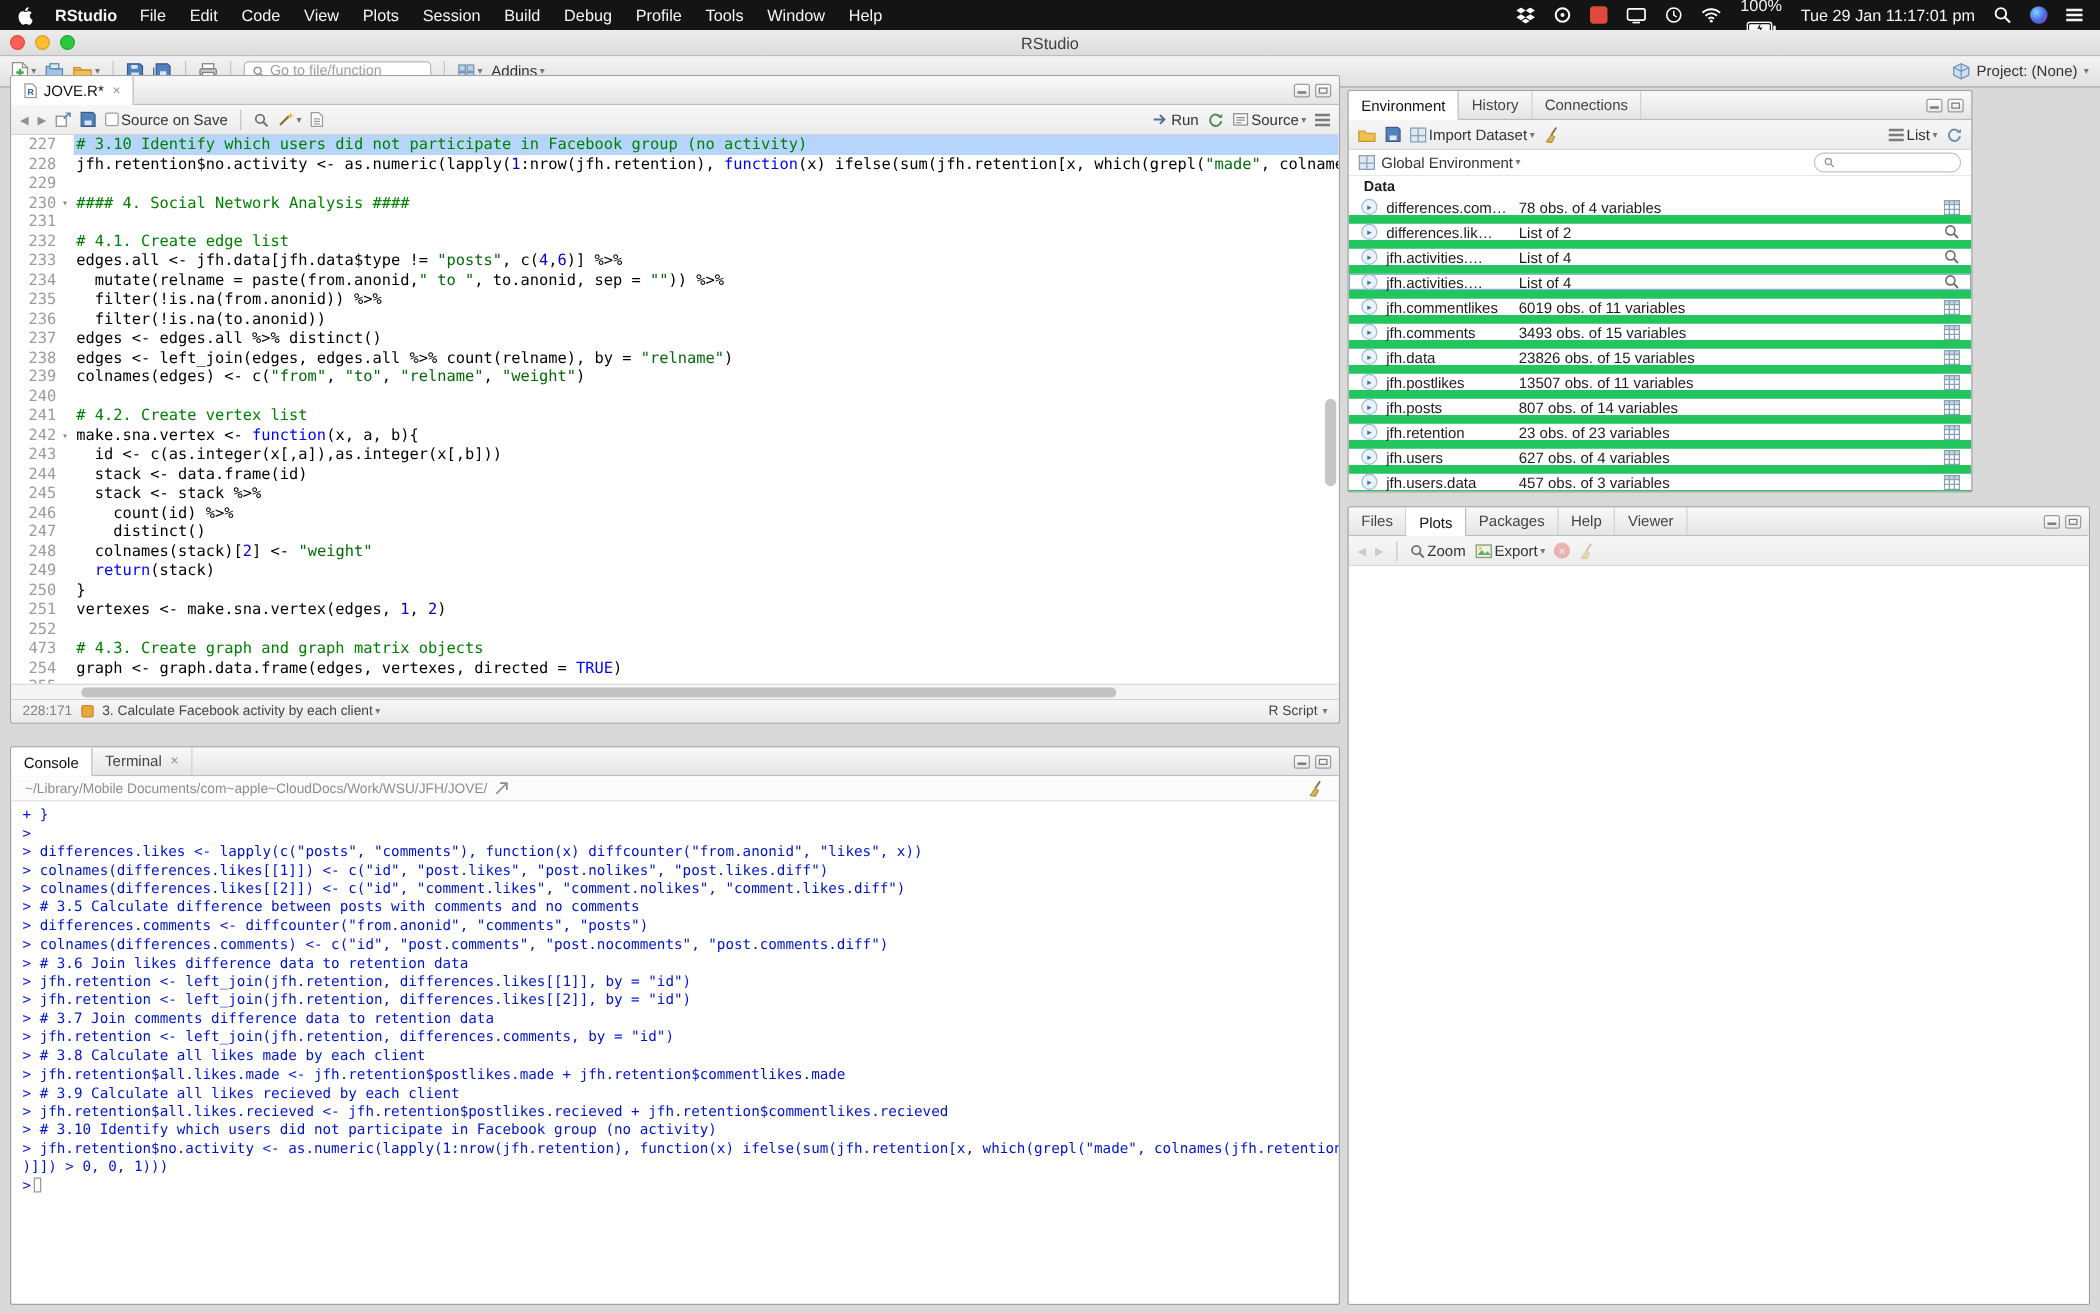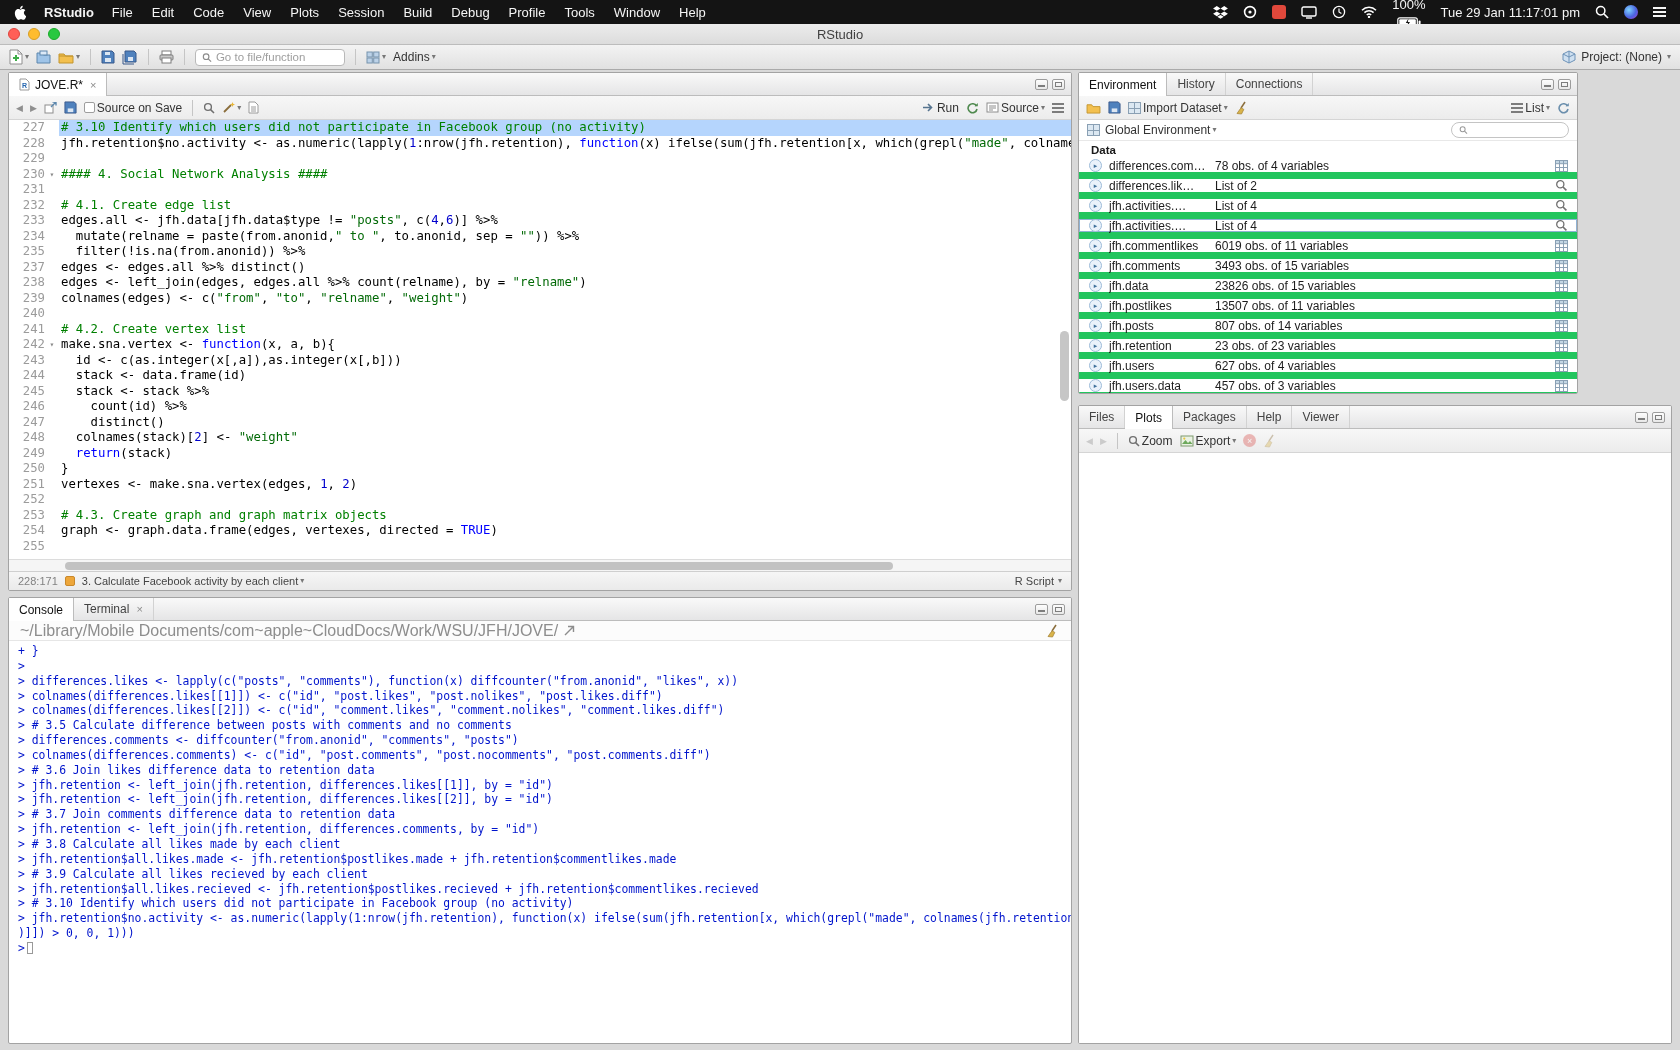--- a/index.html
+++ b/index.html
@@ -79,21 +79,21 @@
   .hscroll { height:12px; border-top:1px solid #dcdcdc; background:#f5f5f5; position:relative; flex:0 0 auto; }
   .hthumb { position:absolute; top:2px; left:56px; width:828px; height:8px; border-radius:4px; background:#c2c2c2; }
   .statusbar { height:19px; border-top:1px solid #cfcfcf; background:linear-gradient(#f6f6f6,#eaeaea);
                display:flex; align-items:center; font-size:11px; color:#444; padding:0 9px; gap:7px; flex:0 0 auto; }
   .pos { color:#828282; }
   .sect-icon { width:10px; height:10px; border-radius:2px; background:#eda63a; border:1px solid #c9882a;
                display:inline-block; }
   .sb-right { margin-left:auto; display:flex; align-items:center; gap:4px; }
 
   
-  .pathbar { height:20px; display:flex; align-items:center; padding:0 11px; gap:6px; font-size:16px;
+  .pathbar { height:20px; display:flex; align-items:center; padding:0 11px; gap:6px; font-size:11px;
              color:#8d8d8d; border-bottom:1px solid #e6e6e6; background:#fcfcfc; flex:0 0 auto; }
   .conout { flex:1; overflow:hidden; padding:3px 9px; font-family:"DejaVu Sans Mono", monospace;
             font-size:11.4px; line-height:14.85px; color:#0014cc; white-space:pre; }
   .con-cursor { display:inline-block; width:6px; height:12px; border:1px solid #999; margin-left:2px; vertical-align:-2px; }
 
   
   .scopebar { height:21px; display:flex; align-items:center; padding:0 8px; gap:5px; border-bottom:1px solid #e8e8e8;
               background:#fff; font-size:12px; color:#333; flex:0 0 auto; }
   .searchbox { margin-left:auto; display:flex; align-items:center; gap:4px; border:1px solid #c4c4c4;
                border-radius:9px; height:16px; padding:0 7px; width:118px; background:#fff; }
@@ -278,21 +278,21 @@
   <span class="proj">
     <svg width="14" height="14" viewBox="0 0 14 14">
         <path d="M7 1 13 4v6L7 13 1 10V4z" fill="#cfe0f0" stroke="#6e93b8"></path>
         <path d="M7 1v12M1 4l6 3 6-3" fill="none" stroke="#6e93b8"></path>
       </svg>
     <span>Project: (None)</span>
     <span class="caret">▾</span>
   </span>
 </div>
 
-<div class="pane" style="left:8px;top:72px;width:1064px;height:519px">
+<div class="pane" style="left:8px;top:60px;width:1064px;height:519px">
   <div class="tabbar">
     <span class="tab sel">
       <svg width="11" height="13" viewBox="0 0 11 13">
           <path d="M1 1h6l3 3v8H1z" fill="#fff" stroke="#9a9a9a"></path>
           <text x="3" y="10" font-size="7" fill="#2767b0" font-family="sans-serif" font-weight="bold">R</text>
         </svg>
       <span>JOVE.R*</span>
       <span class="close">×</span>
     </span>
     <span class="pane-btns">
@@ -369,37 +369,38 @@
   <div class="code">
       <div class="code-line"><span class="gnum">227</span><span class="gfold"></span><span class="lc selected"><span class="tok-com"># 3.10 Identify which users did not participate in Facebook group (no activity)</span></span></div>
       <div class="code-line"><span class="gnum">228</span><span class="gfold"></span><span class="lc"><span class="tok-pl">jfh.retention$no.activity &lt;- as.numeric(lapply(</span><span class="tok-num">1</span><span class="tok-pl">:nrow(jfh.retention), </span><span class="tok-kw">function</span><span class="tok-pl">(x) ifelse(sum(jfh.retention[x, which(grepl(</span><span class="tok-str">"made"</span><span class="tok-pl">, colnames(jfh.reten</span></span></div>
       <div class="code-line"><span class="gnum">229</span><span class="gfold"></span><span class="lc"></span></div>
       <div class="code-line"><span class="gnum">230</span><span class="gfold">▾</span><span class="lc"><span class="tok-com">#### 4. Social Network Analysis ####</span></span></div>
       <div class="code-line"><span class="gnum">231</span><span class="gfold"></span><span class="lc"></span></div>
       <div class="code-line"><span class="gnum">232</span><span class="gfold"></span><span class="lc"><span class="tok-com"># 4.1. Create edge list</span></span></div>
       <div class="code-line"><span class="gnum">233</span><span class="gfold"></span><span class="lc"><span class="tok-pl">edges.all &lt;- jfh.data[jfh.data$type != </span><span class="tok-str">"posts"</span><span class="tok-pl">, c(</span><span class="tok-num">4</span><span class="tok-pl">,</span><span class="tok-num">6</span><span class="tok-pl">)] %&gt;%</span></span></div>
       <div class="code-line"><span class="gnum">234</span><span class="gfold"></span><span class="lc"><span class="tok-pl">  mutate(relname = paste(from.anonid,</span><span class="tok-str">" to "</span><span class="tok-pl">, to.anonid, sep = </span><span class="tok-str">""</span><span class="tok-pl">)) %&gt;%</span></span></div>
       <div class="code-line"><span class="gnum">235</span><span class="gfold"></span><span class="lc"><span class="tok-pl">  filter(!is.na(from.anonid)) %&gt;%</span></span></div>
+      <div class="code-line"><span class="gnum">236</span><span class="gfold"></span><span class="lc"><span class="tok-pl">  filter(!is.na(to.anonid))</span></span></div>
       <div class="code-line"><span class="gnum">237</span><span class="gfold"></span><span class="lc"><span class="tok-pl">edges &lt;- edges.all %&gt;% distinct()</span></span></div>
       <div class="code-line"><span class="gnum">238</span><span class="gfold"></span><span class="lc"><span class="tok-pl">edges &lt;- left_join(edges, edges.all %&gt;% count(relname), by = </span><span class="tok-str">"relname"</span><span class="tok-pl">)</span></span></div>
       <div class="code-line"><span class="gnum">239</span><span class="gfold"></span><span class="lc"><span class="tok-pl">colnames(edges) &lt;- c(</span><span class="tok-str">"from"</span><span class="tok-pl">, </span><span class="tok-str">"to"</span><span class="tok-pl">, </span><span class="tok-str">"relname"</span><span class="tok-pl">, </span><span class="tok-str">"weight"</span><span class="tok-pl">)</span></span></div>
       <div class="code-line"><span class="gnum">240</span><span class="gfold"></span><span class="lc"></span></div>
       <div class="code-line"><span class="gnum">241</span><span class="gfold"></span><span class="lc"><span class="tok-com"># 4.2. Create vertex list</span></span></div>
       <div class="code-line"><span class="gnum">242</span><span class="gfold">▾</span><span class="lc"><span class="tok-pl">make.sna.vertex &lt;- </span><span class="tok-kw">function</span><span class="tok-pl">(x, a, b){</span></span></div>
       <div class="code-line"><span class="gnum">243</span><span class="gfold"></span><span class="lc"><span class="tok-pl">  id &lt;- c(as.integer(x[,a]),as.integer(x[,b]))</span></span></div>
       <div class="code-line"><span class="gnum">244</span><span class="gfold"></span><span class="lc"><span class="tok-pl">  stack &lt;- data.frame(id)</span></span></div>
       <div class="code-line"><span class="gnum">245</span><span class="gfold"></span><span class="lc"><span class="tok-pl">  stack &lt;- stack %&gt;%</span></span></div>
       <div class="code-line"><span class="gnum">246</span><span class="gfold"></span><span class="lc"><span class="tok-pl">    count(id) %&gt;%</span></span></div>
       <div class="code-line"><span class="gnum">247</span><span class="gfold"></span><span class="lc"><span class="tok-pl">    distinct()</span></span></div>
       <div class="code-line"><span class="gnum">248</span><span class="gfold"></span><span class="lc"><span class="tok-pl">  colnames(stack)[</span><span class="tok-num">2</span><span class="tok-pl">] &lt;- </span><span class="tok-str">"weight"</span></span></div>
       <div class="code-line"><span class="gnum">249</span><span class="gfold"></span><span class="lc"><span class="tok-pl">  </span><span class="tok-kw">return</span><span class="tok-pl">(stack)</span></span></div>
       <div class="code-line"><span class="gnum">250</span><span class="gfold"></span><span class="lc"><span class="tok-pl">}</span></span></div>
       <div class="code-line"><span class="gnum">251</span><span class="gfold"></span><span class="lc"><span class="tok-pl">vertexes &lt;- make.sna.vertex(edges, </span><span class="tok-num">1</span><span class="tok-pl">, </span><span class="tok-num">2</span><span class="tok-pl">)</span></span></div>
       <div class="code-line"><span class="gnum">252</span><span class="gfold"></span><span class="lc"></span></div>
-      <div class="code-line"><span class="gnum">253</span><span class="gfold"></span><span class="lc"><span class="tok-com"># 4.3. Create graph and graph matrix objects</span></span></div>
+      <div class="code-line"><span class="gnum">473</span><span class="gfold"></span><span class="lc"><span class="tok-com"># 4.3. Create graph and graph matrix objects</span></span></div>
       <div class="code-line"><span class="gnum">254</span><span class="gfold"></span><span class="lc"><span class="tok-pl">graph &lt;- graph.data.frame(edges, vertexes, directed = </span><span class="tok-kw">TRUE</span><span class="tok-pl">)</span></span></div>
       <div class="code-line"><span class="gnum">255</span><span class="gfold"></span><span class="lc"></span></div>
     </div>
   <div class="vthumb" style="position:absolute;right:2px;top:258px;"></div>
   <div class="hscroll">
       <div class="hthumb"></div>
     </div>
   <div class="statusbar">
     <span class="pos">228:171</span>
     <span class="sect-icon"></span>

